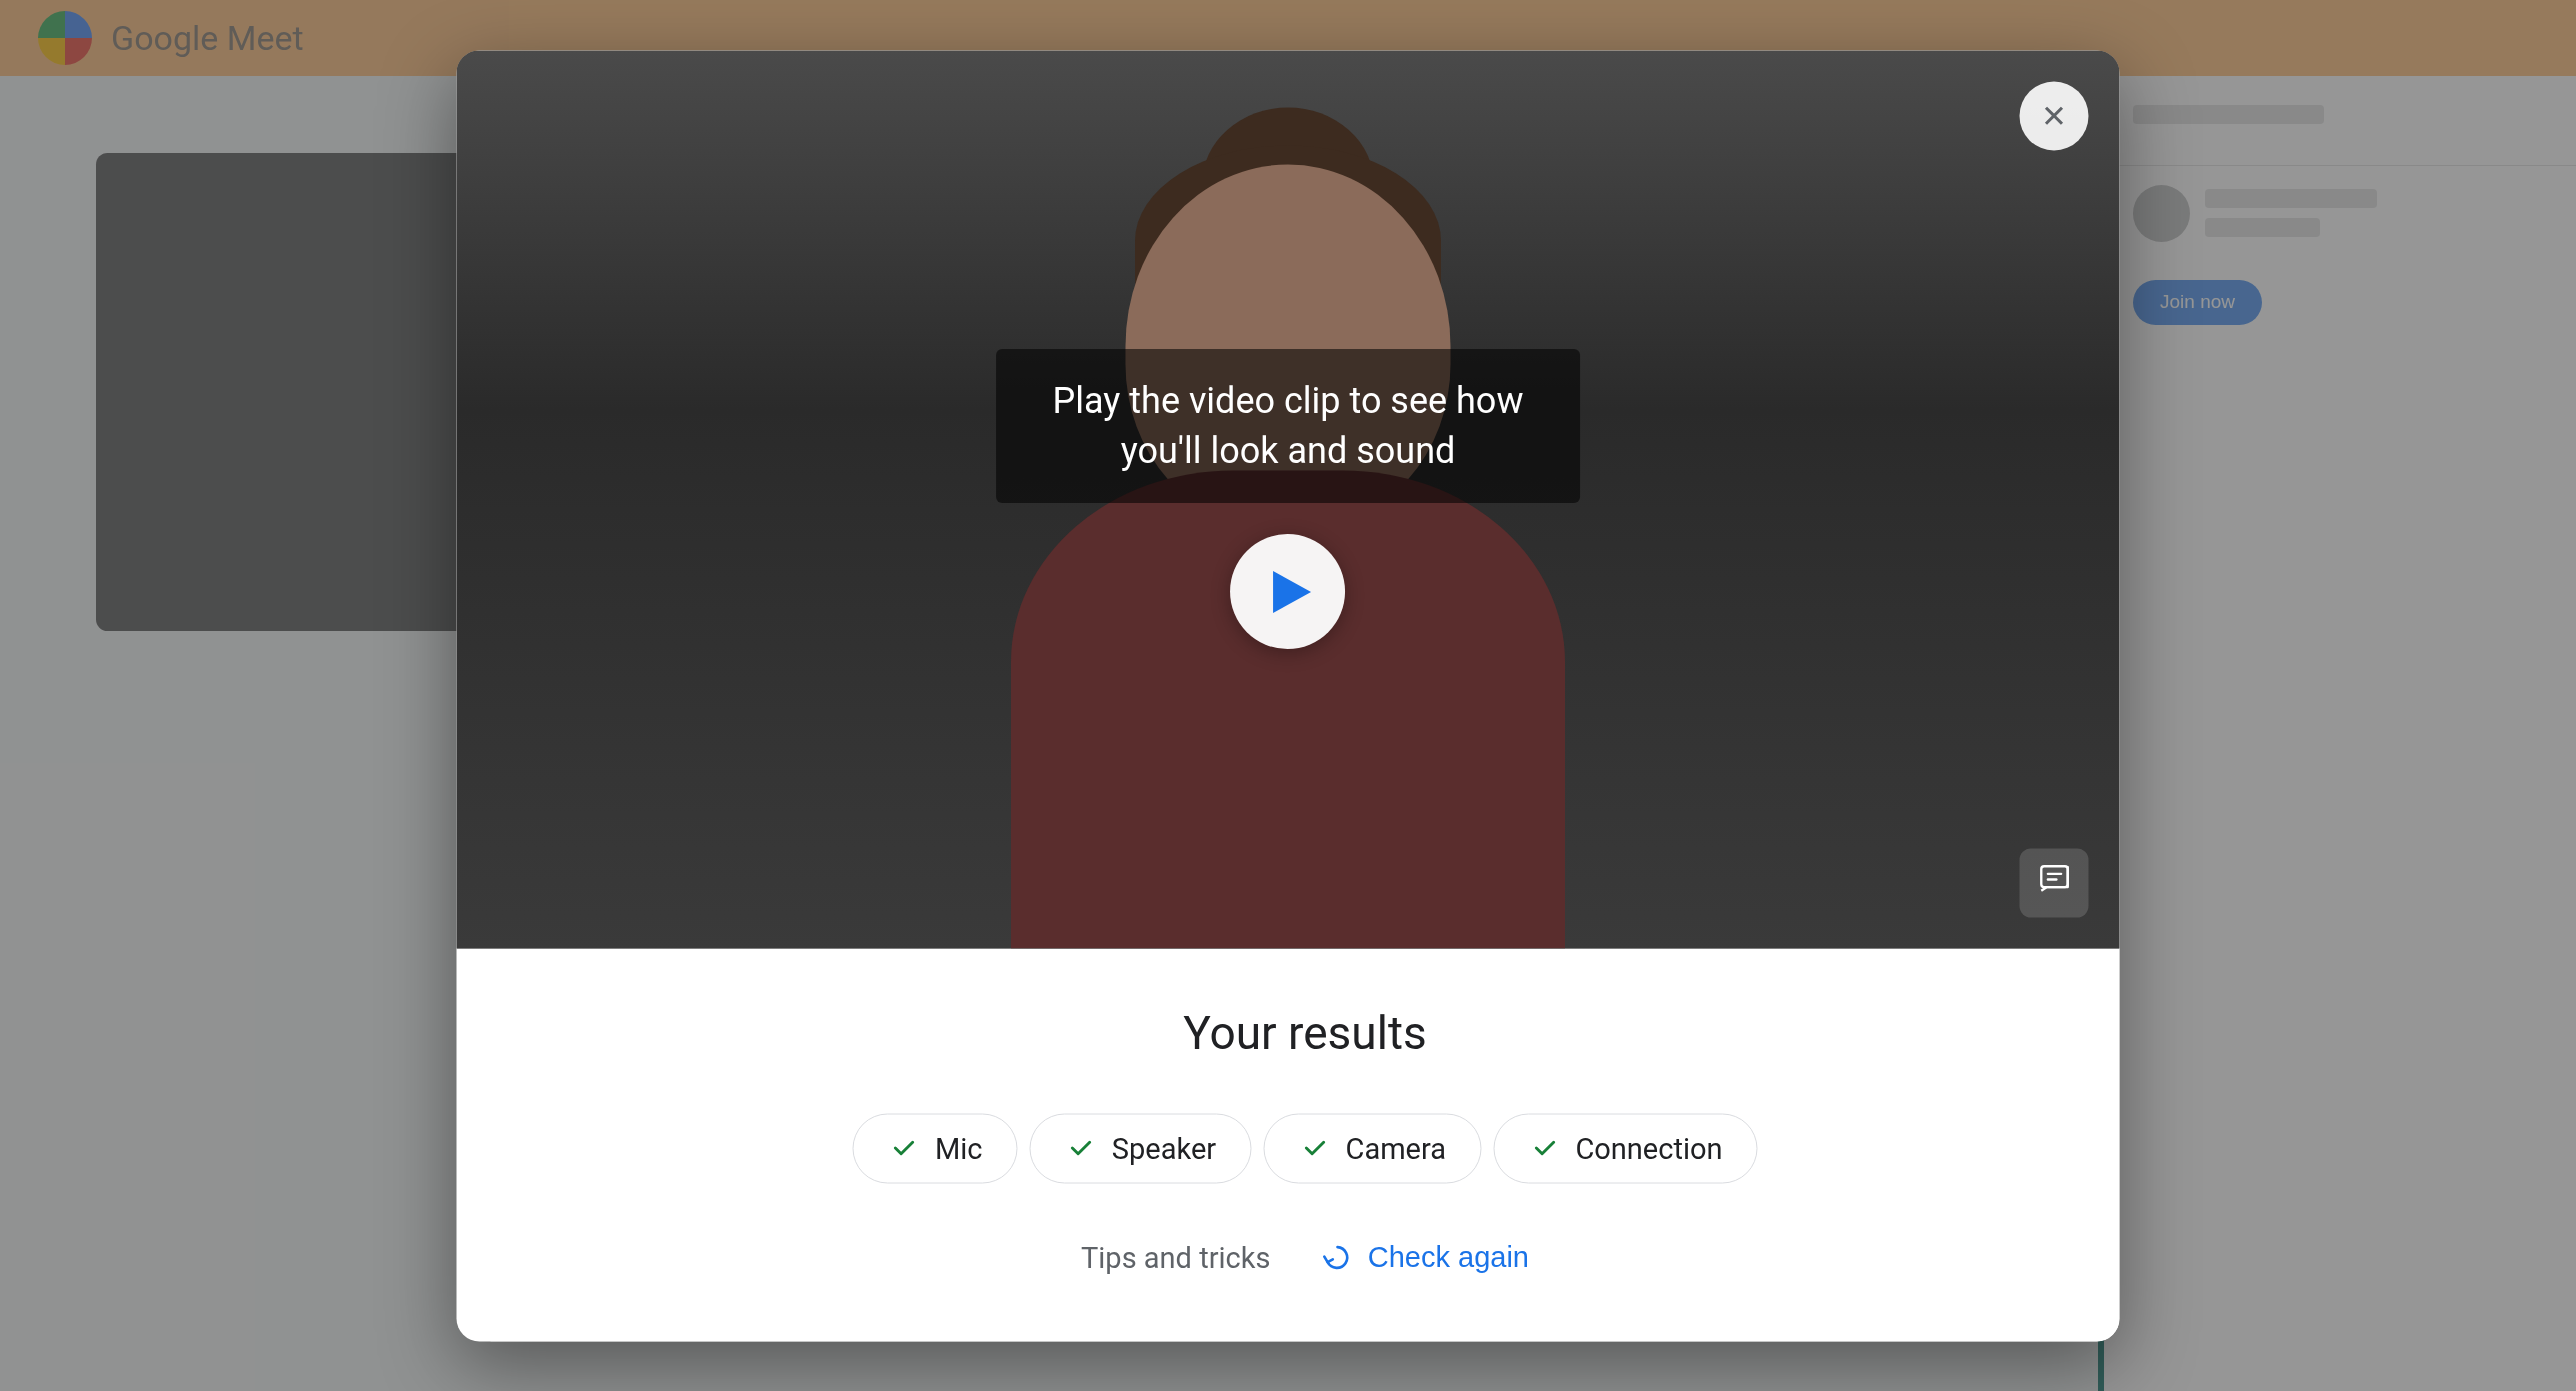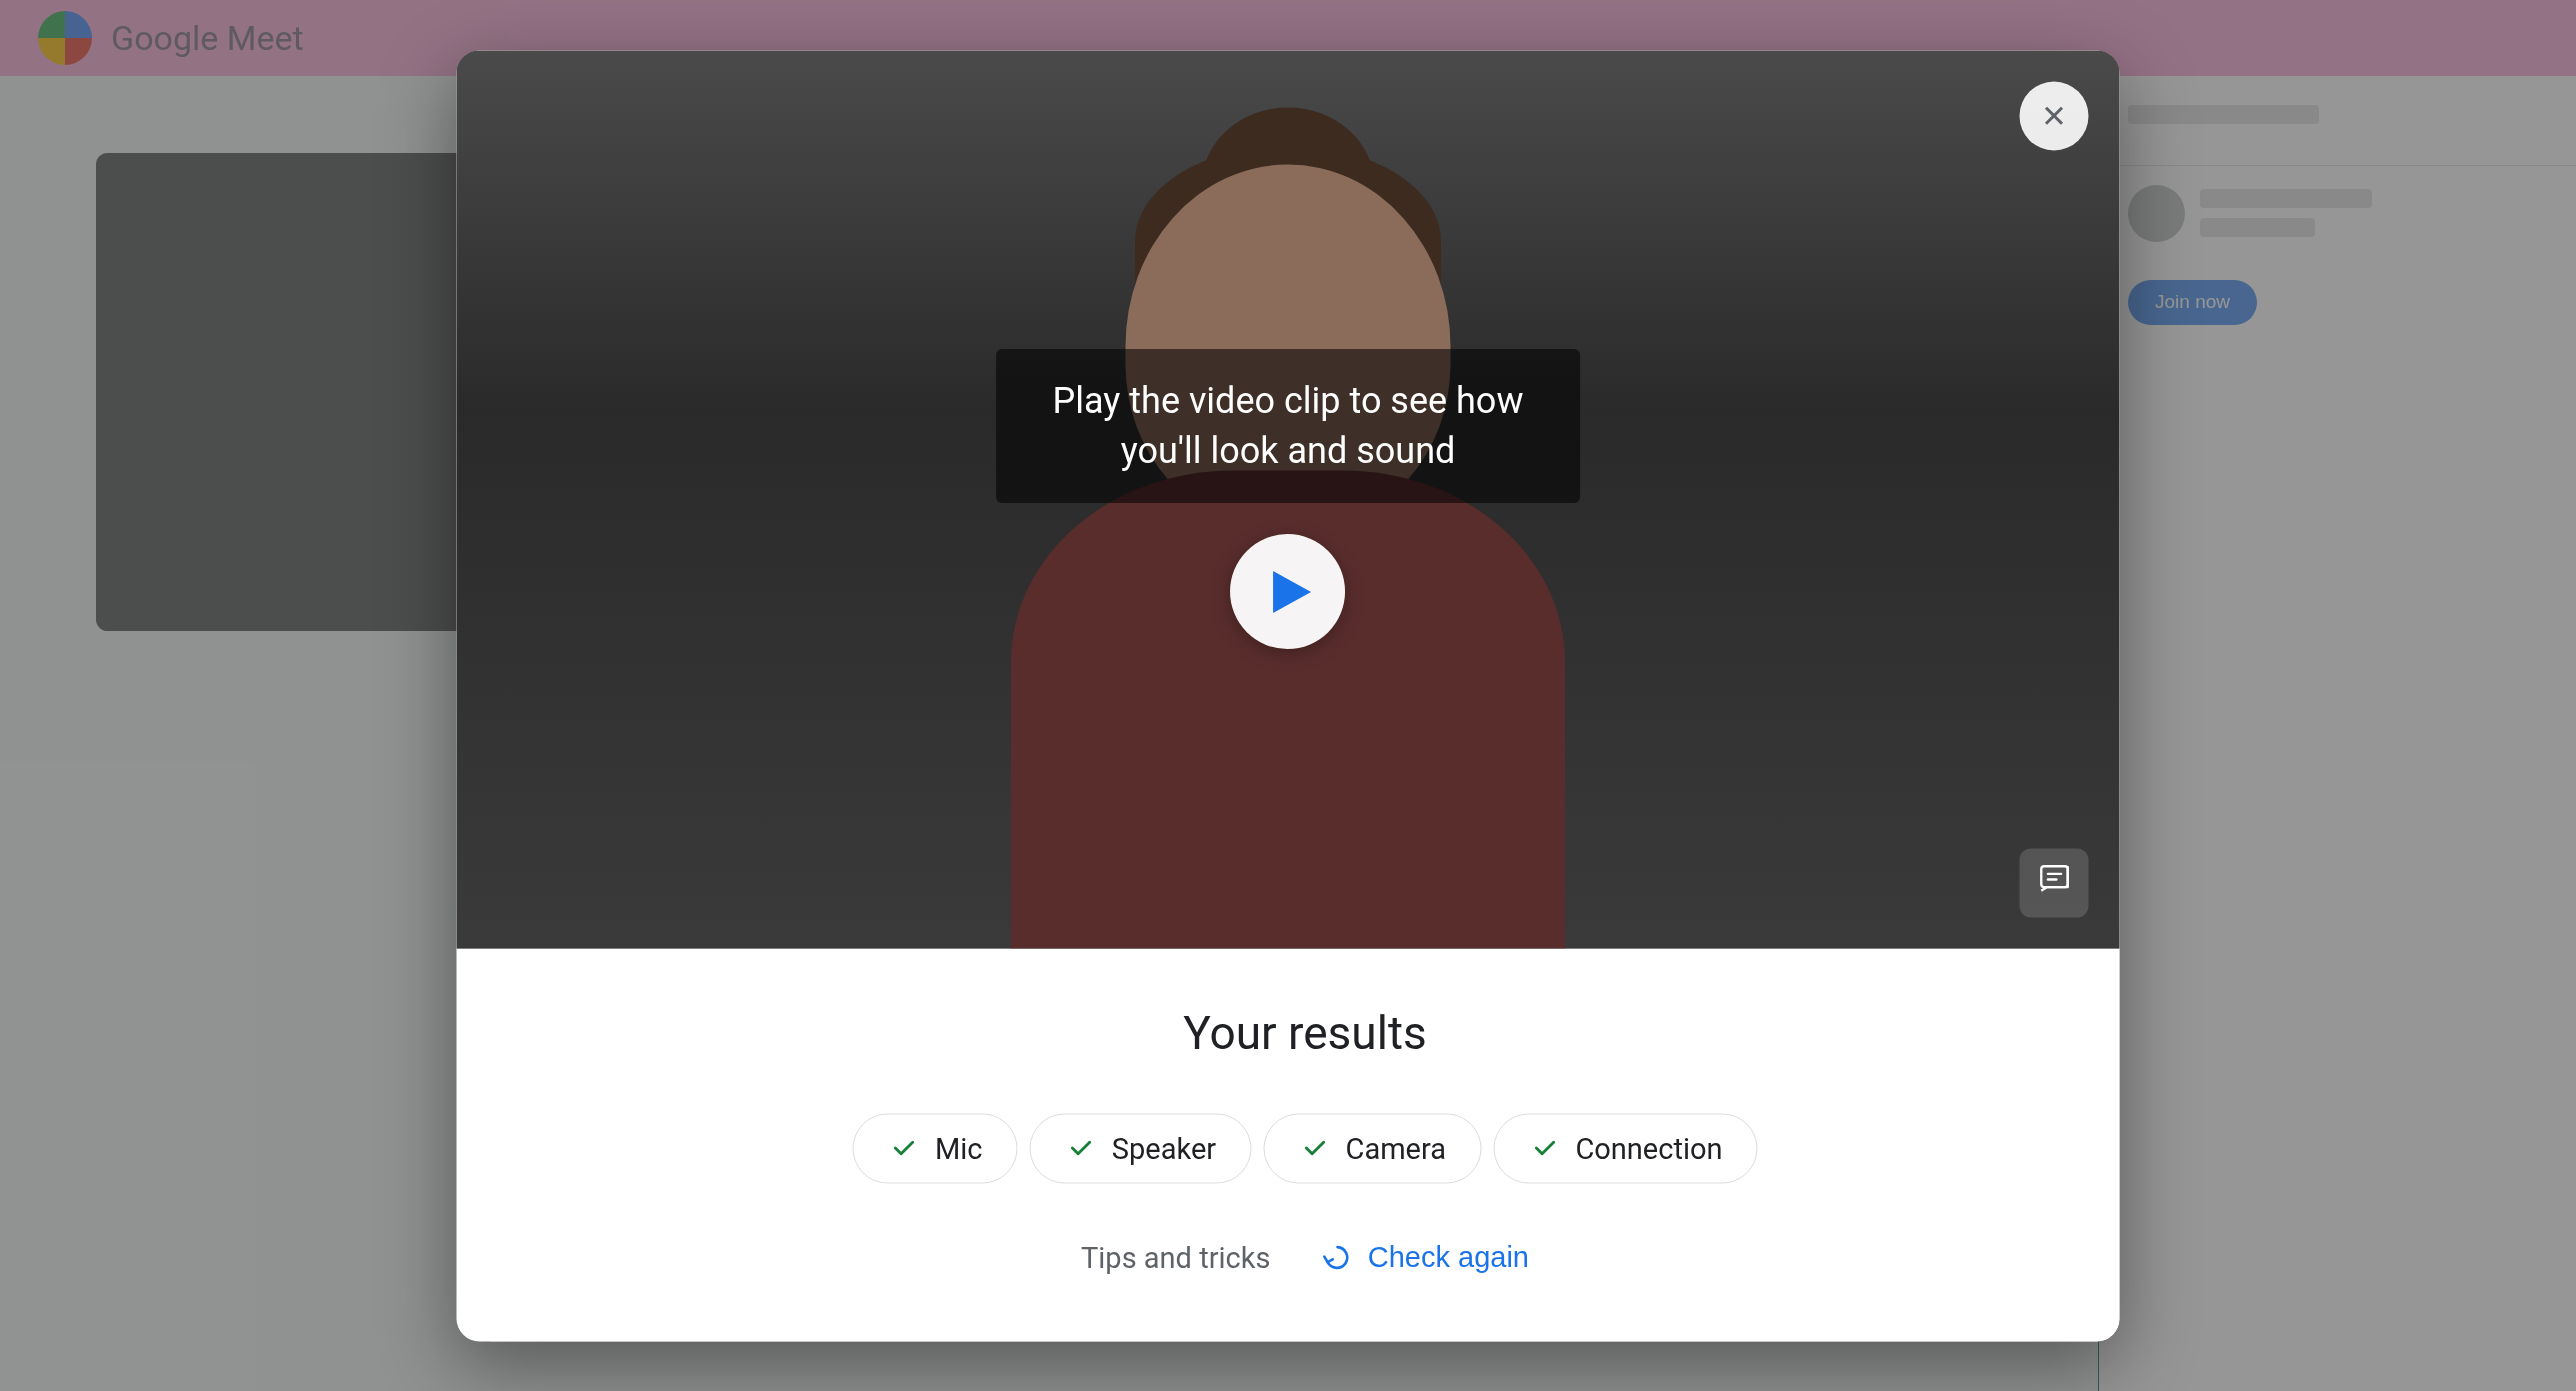--- a/index.html
+++ b/index.html
@@ -29,21 +29,21 @@
       z-index: 0;
     }
 
     
     .bg-header {
       position: absolute;
       top: 0;
       left: 0;
       right: 0;
       height: 76px;
-      background: #f9a8d4;
+      background: #fdba74;
       display: flex;
       align-items: center;
       padding: 0 38px;
       gap: 19px;
       opacity: 0.7;
     }
 
     .google-logo {
       width: 54px;
       height: 54px;
@@ -72,21 +72,21 @@
 
     
     .bg-sidebar {
       position: absolute;
       right: 0;
       top: 76px;
       width: 478px;
       bottom: 0;
       background: #fff;
       opacity: 0.7;
-      border-left: 1px solid #0f766e;
+      border-left: 6px solid #0f766e;
     }
 
     .bg-sidebar-header {
       padding: 29px;
       border-bottom: 1px solid #e0e0e0;
     }
 
     .bg-sidebar-item {
       padding: 19px 29px;
       display: flex;

